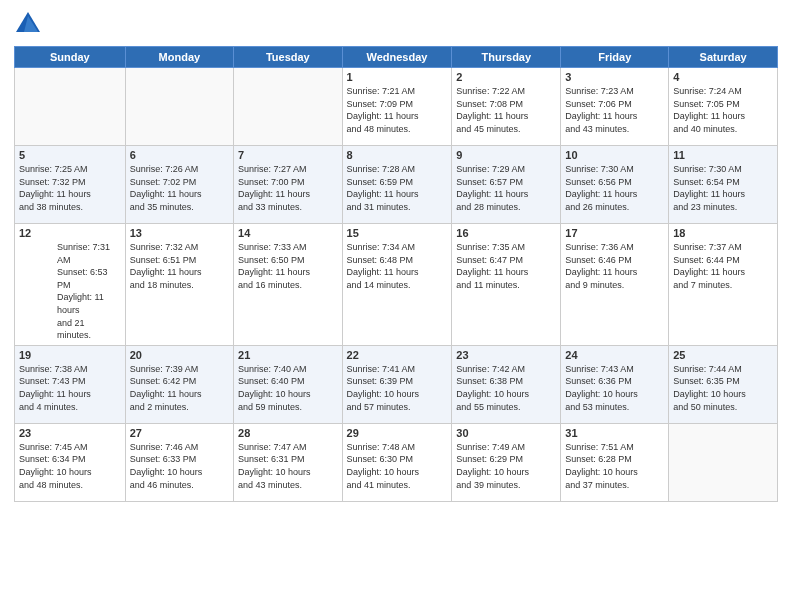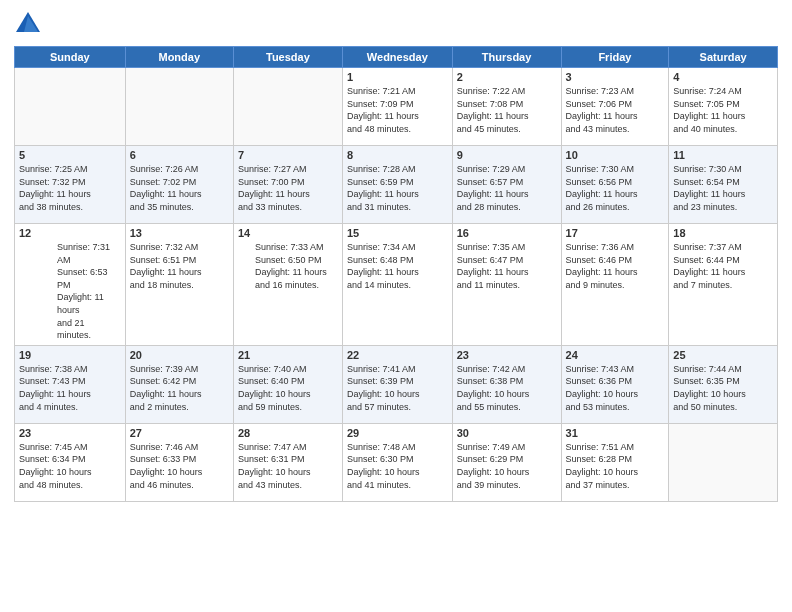--- a/index.html
+++ b/index.html
@@ -229,21 +229,21 @@
           </td>
           <td>
             <span class="day-num">13</span>
             <div class="day-info" style="white-space: pre-line;">Sunrise: 7:32 AM
 Sunset: 6:51 PM
 Daylight: 11 hours
 and 18 minutes.</div>
           </td>
           <td>
             <span class="day-num">14</span>
-            <div class="day-info" style="white-space: pre-line; margin-left: 17px;">Sunrise: 7:33 AM
+            <div class="day-info" style="white-space: pre-line;">Sunrise: 7:33 AM
 Sunset: 6:50 PM
 Daylight: 11 hours
 and 16 minutes.</div>
           </td>
           <td>
             <span class="day-num">15</span>
             <div class="day-info" style="white-space: pre-line;">Sunrise: 7:34 AM
 Sunset: 6:48 PM
 Daylight: 11 hours
 and 14 minutes.</div>

